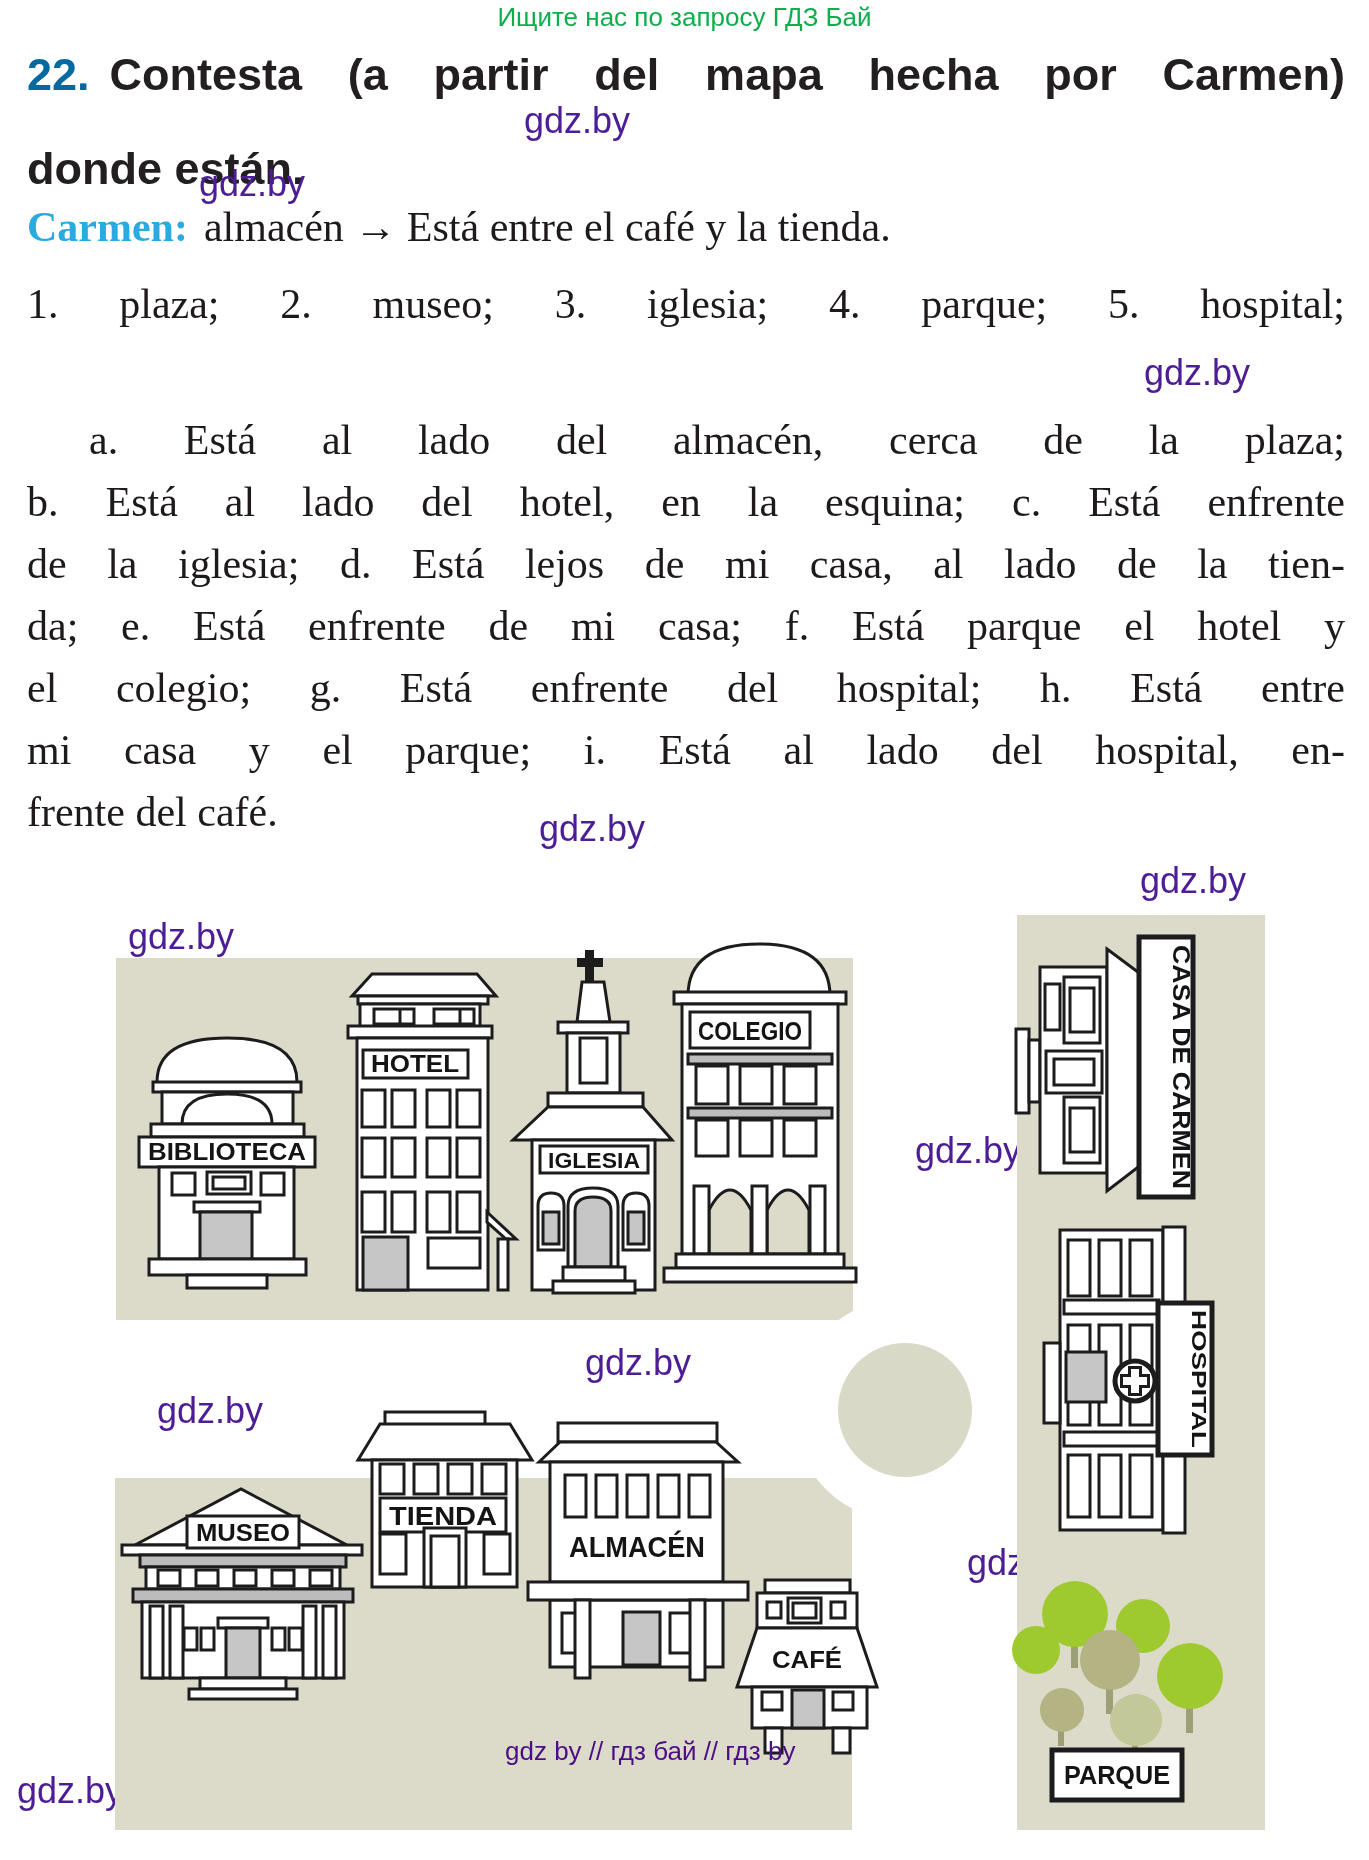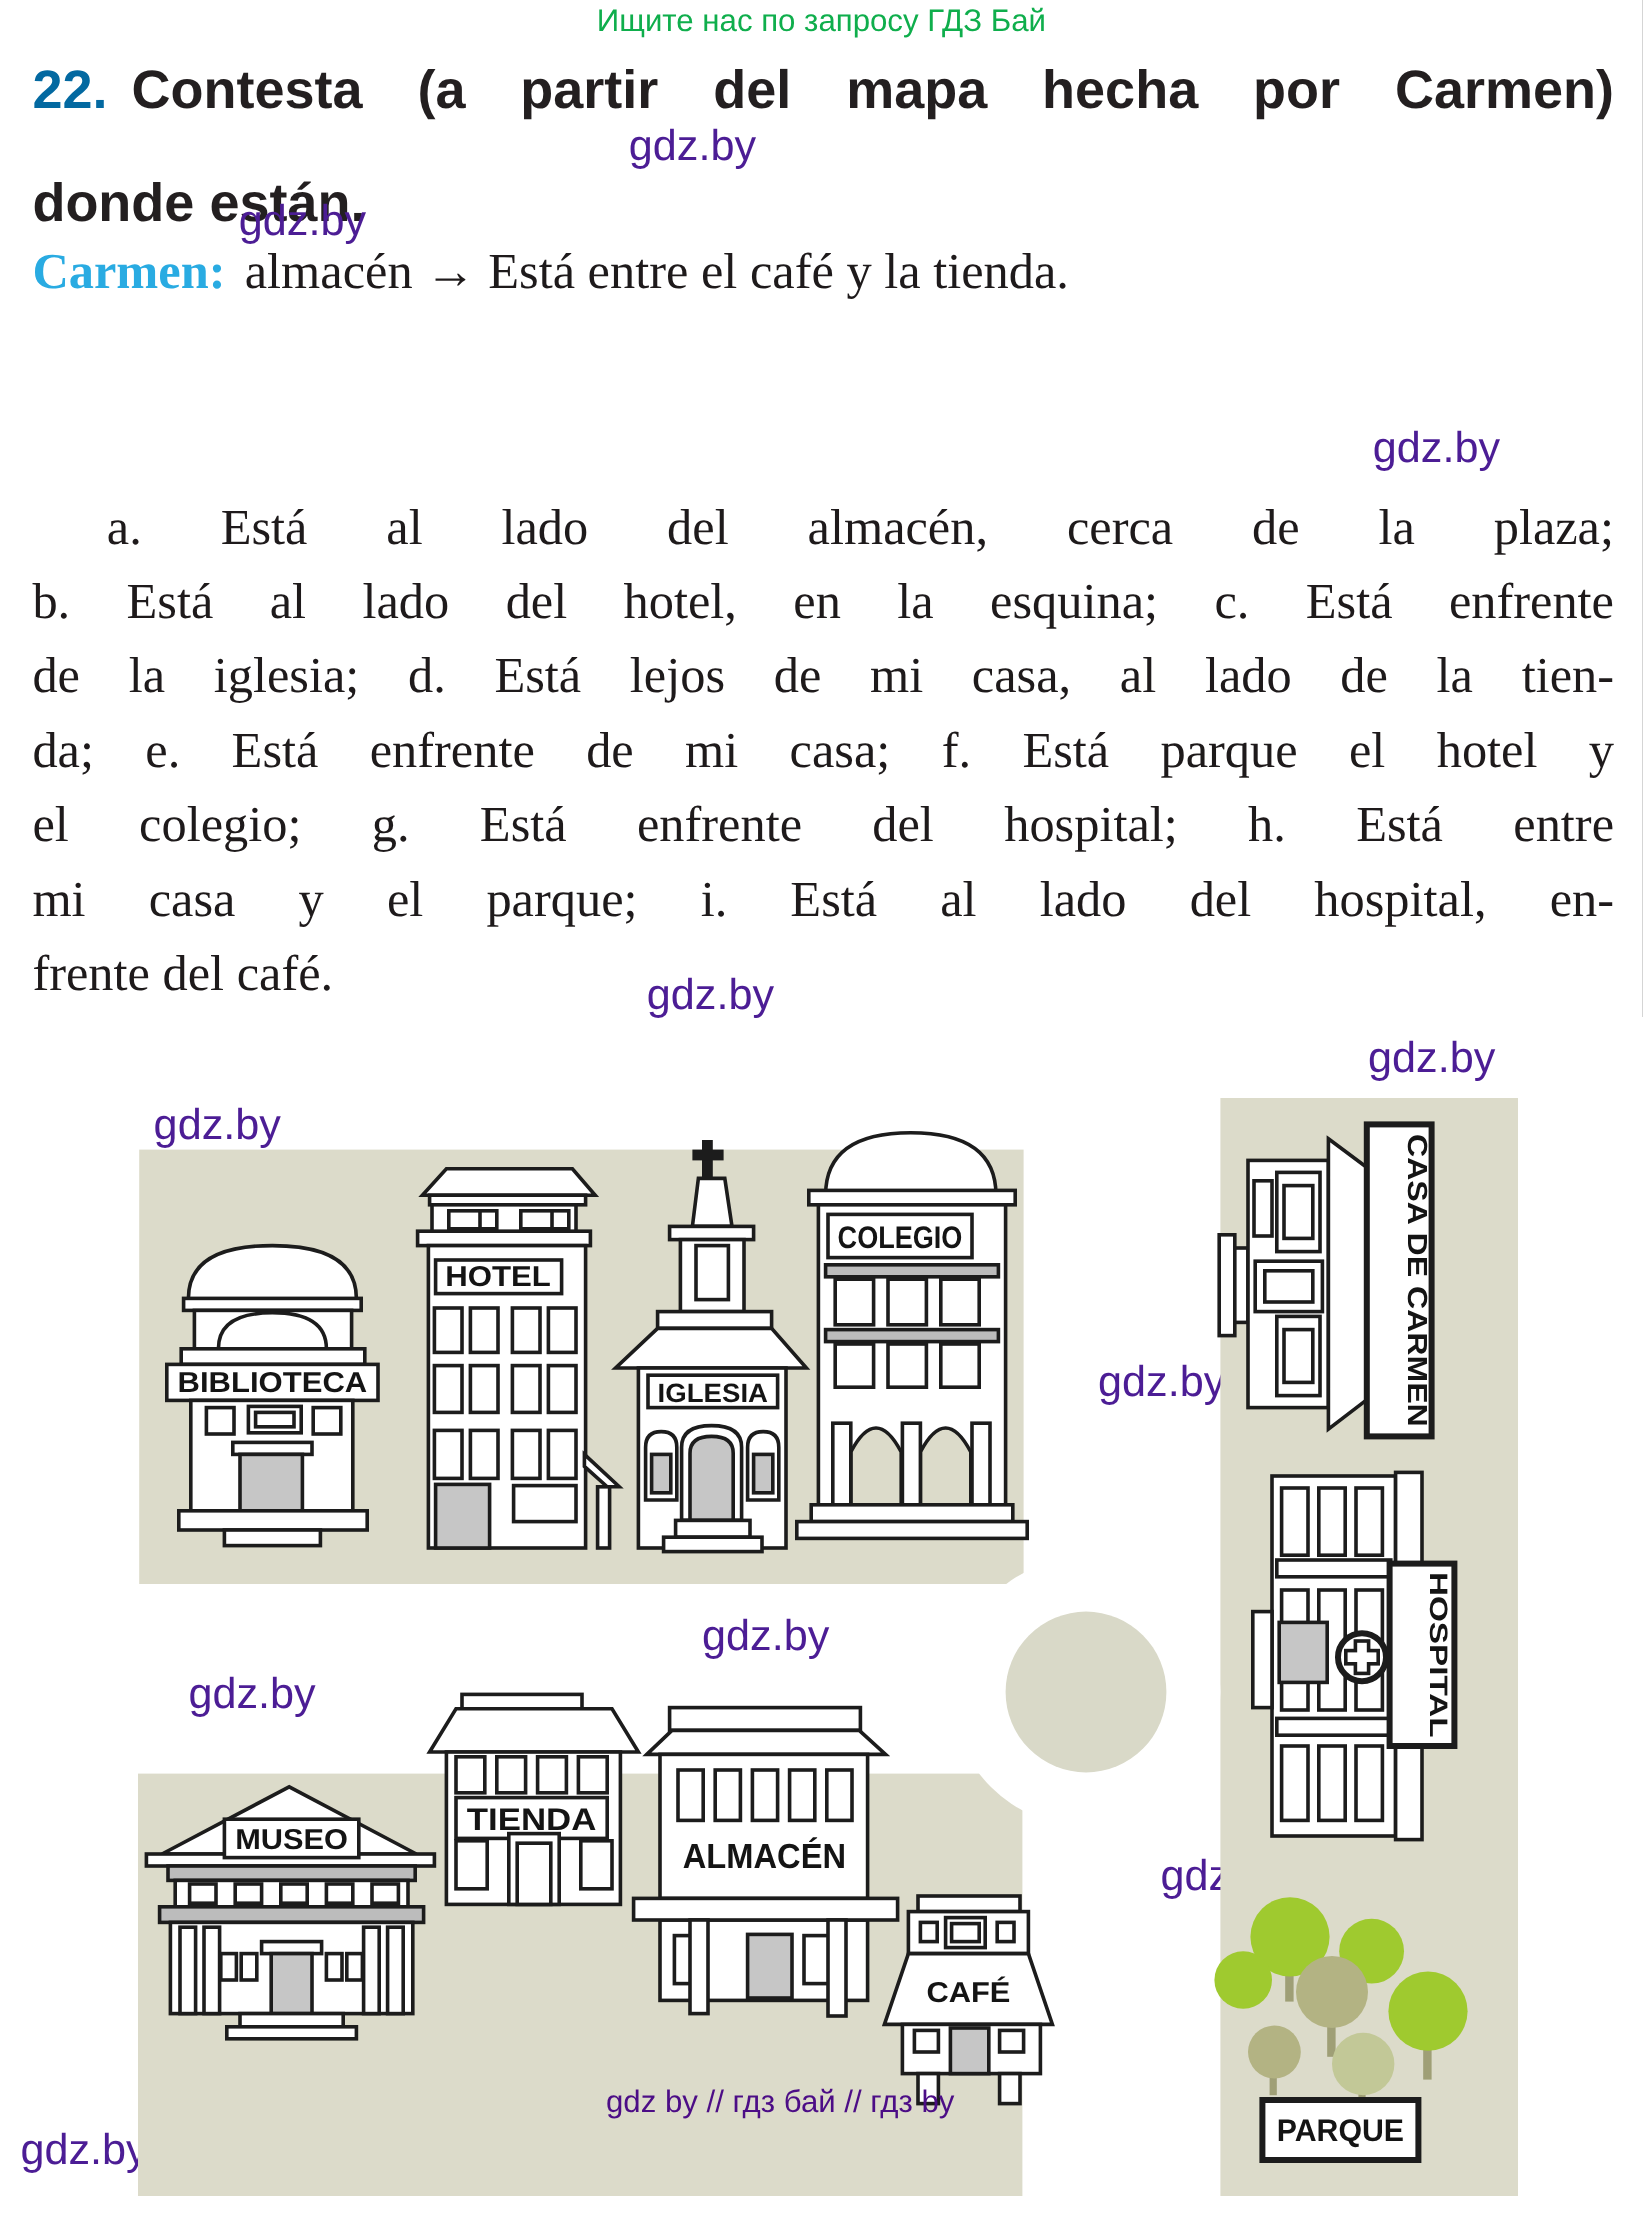--- a/index.html
+++ b/index.html
@@ -34,20 +34,21 @@
 
 <div class="page">
 
   <div class="abs promo">Ищите нас по запросу ГДЗ Бай</div>
 
   <div class="abs titleline just" style="top:46px;"><span class="num">22.</span><span>Contesta (a partir del mapa hecha por Carmen)</span></div>
   <div class="abs titleline" style="top:112px;margin-top:28px;">donde están.</div>
 
   <div class="abs serifline" style="top:199px;"><span class="mlabel">Carmen:</span><span>almacén → Está entre el café y la tienda.</span></div>
 
+  <div class="abs serifline just" style="top:276px;">1. plaza; 2. museo; 3. iglesia; 4. parque; 5. hospital;</div>
 
   <div class="abs answers">
     <div class="jl first">a. Está al lado del almacén, cerca de la plaza;</div>
     <div class="jl">b. Está al lado del hotel, en la esquina; c. Está enfrente</div>
     <div class="jl">de la iglesia; d. Está lejos de mi casa, al lado de la tien-</div>
     <div class="jl">da; e. Está enfrente de mi casa; f. Está parque el hotel y</div>
     <div class="jl">el colegio; g. Está enfrente del hospital; h. Está entre</div>
     <div class="jl">mi casa y el parque; i. Está al lado del hospital, en-</div>
     <div>frente del café.</div>
   </div>

